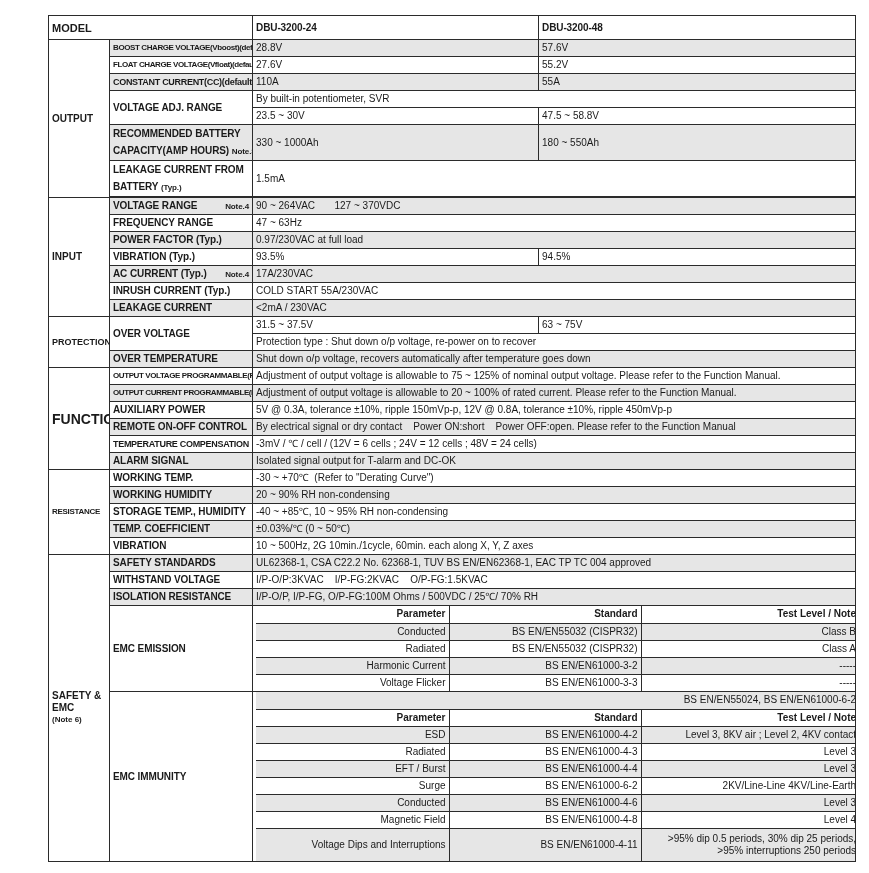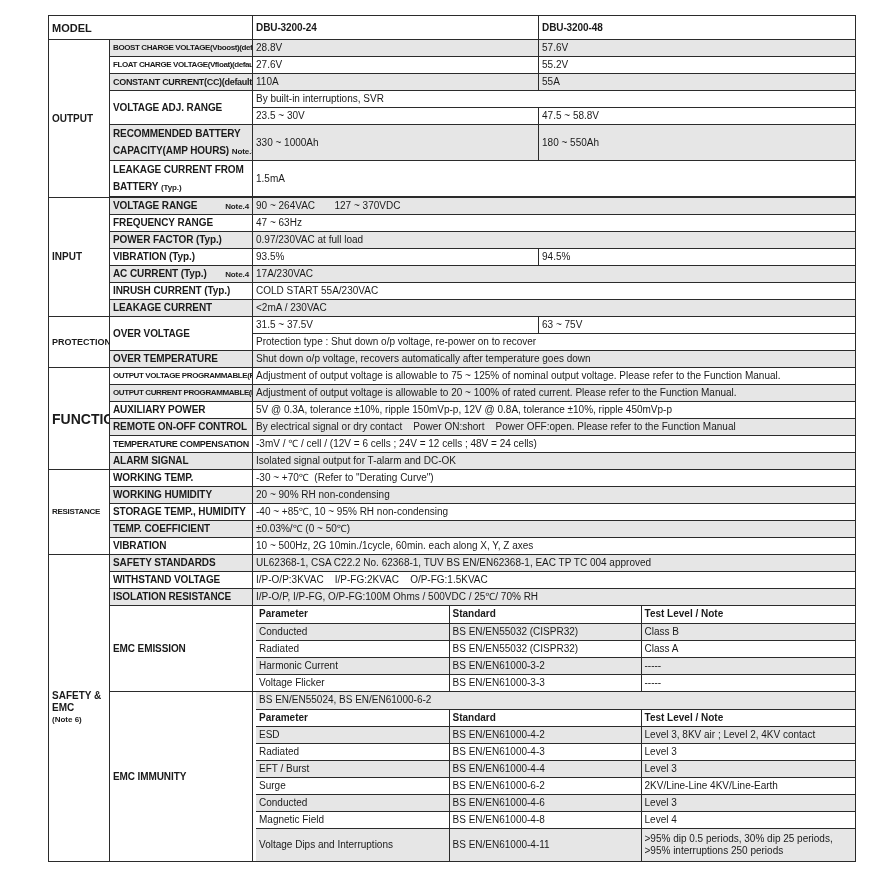--- a/index.html
+++ b/index.html
@@ -10,21 +10,21 @@
   table.spec td { border:1px solid #2b2b2b; padding:0 3px; font-size:10px; line-height:12px;
                   vertical-align:middle; white-space:nowrap; overflow:hidden; }
   td.cat { font-weight:bold; font-size:10px; background:#ffffff;margin-top:27px; }
   td.lbl { font-weight:bold; font-size:10px; letter-spacing:-0.1px; }
   td.lbl.small { font-size:8px; letter-spacing:-0.4px; transform-origin:left; }
   td.val { font-size:10px;margin-left:39px; }
   .g { background:#e6e6e6; }
   .w { background:#ffffff; }
   .note { font-size:8px; font-weight:bold; float:right; margin-top:1px; }
   .typ { font-size:8px; }
-  td.emc-cell { padding:0; border:1px solid #2b2b2b; }
+  td.emc-cell { padding:0; border:1px solid #2b2b2b;text-align:right; }
   table.emc { border-collapse:collapse; width:100%; table-layout:fixed; }
   table.emc td { border:0; border-bottom:1px solid #2b2b2b; border-right:1px solid #2b2b2b;
                  padding:0 3px; font-size:10px; line-height:12px; white-space:nowrap; }
   table.emc td:last-child { border-right:0; }
   table.emc tr:last-child td { border-bottom:0; }
   table.emc .emch td { font-weight:bold; }
   .sub-note { font-size:8px; font-weight:bold; display:block; }
 </style>
 </head>
 <body>
@@ -56,21 +56,21 @@
     <td class="val">27.6V</td>
     <td class="val">55.2V</td>
   </tr>
   <tr style="height:17px" class="g">
     <td class="lbl" style="font-size:9px;letter-spacing:-0.3px">CONSTANT CURRENT(CC)(default)</td>
     <td class="val">110A</td>
     <td class="val">55A</td>
   </tr>
   <tr style="height:17px" class="w">
     <td rowspan="2" class="lbl">VOLTAGE ADJ. RANGE</td>
-    <td colspan="2" class="val">By built-in interruptions, SVR</td>
+    <td colspan="2" class="val">By built-in potentiometer, SVR</td>
   </tr>
   <tr style="height:17px" class="w">
     <td class="val">23.5 ~ 30V</td>
     <td class="val">47.5 ~ 58.8V</td>
   </tr>
   <tr style="height:35px" class="g">
     <td class="lbl" style="line-height:17px">
       <span>RECOMMENDED BATTERY</span><br>
       <span>CAPACITY(AMP HOURS)</span>
       <span class="note" style="float:none">Note.3</span>

